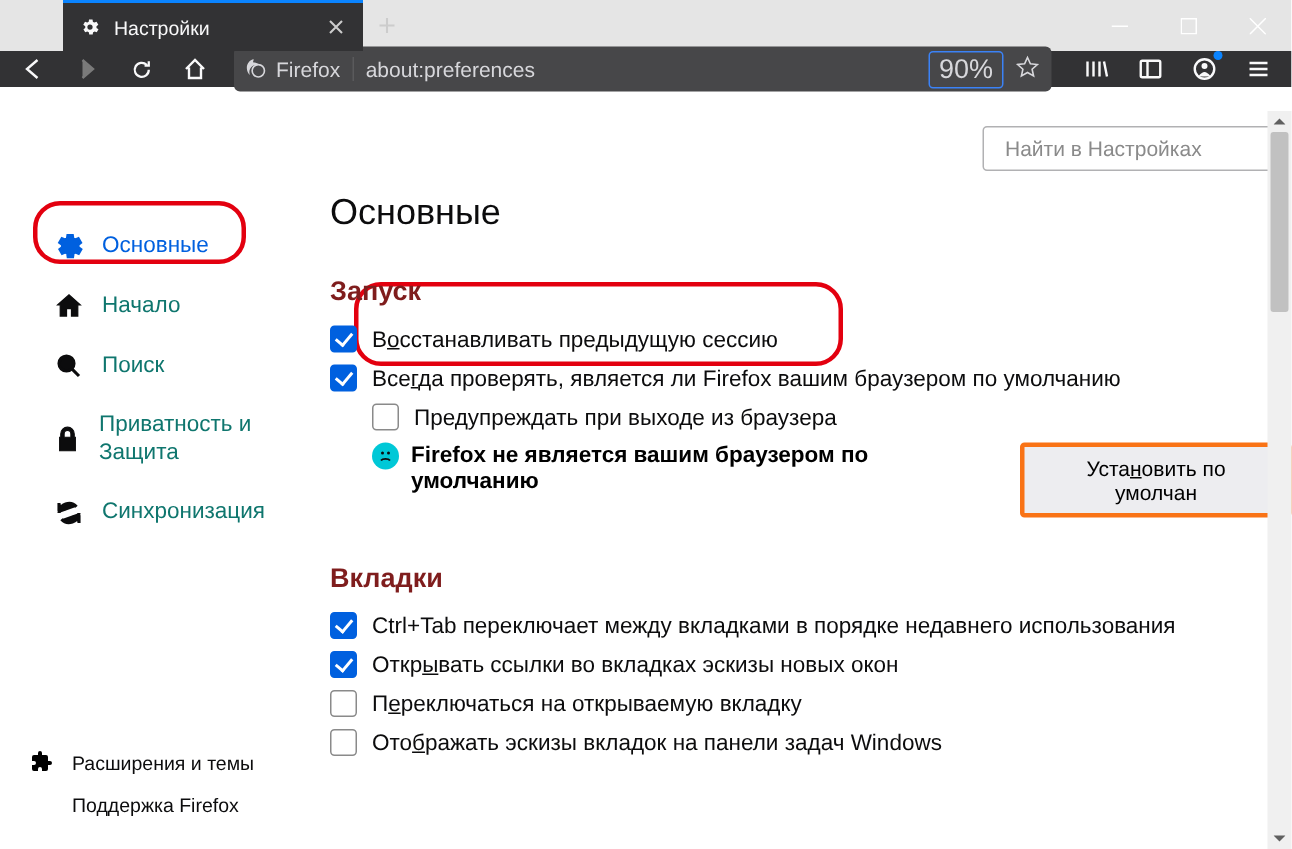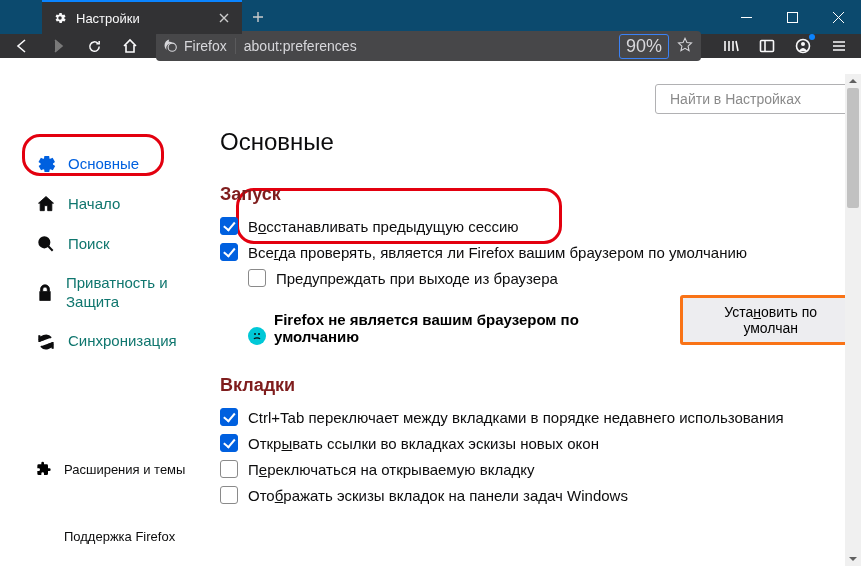--- a/index.html
+++ b/index.html
@@ -1,18 +1,18 @@
 <!DOCTYPE html>
 <html><head>
 <meta charset="utf-8">
 <style>
   * { box-sizing: border-box; margin: 0; padding: 0; }
   html, body { width: 861px; height: 566px; font-family: "Segoe UI", Arial, sans-serif; overflow: hidden; background: #fff; }
   
-  .titlebar { height: 34px; background: #0c4a6e; display: flex; align-items: stretch; color: #f9f9fa; }
+  .titlebar { height: 34px; background: #e5e5e5; display: flex; align-items: stretch; color: #f9f9fa; }
   .tab-strip { display: flex; align-items: stretch; height: 100%; padding-left: 42px; }
   .tab { display: flex; align-items: center; background: #323234; padding: 0 10px; min-width: 200px; border-top: 2px solid #0a84ff; position: relative; }
   .tab .tab-icon { width: 16px; height: 16px; margin-right: 8px; display:flex; align-items:center; justify-content:center; }
   .tab .tab-title { font-size: 13px; color: #f9f9fa; flex:1; }
   .tab .tab-close { width: 16px; height: 16px; display:flex; align-items:center; justify-content:center; margin-left: 8px; }
   .tab .tab-close svg { stroke: #ccc; }
   .newtab { width: 32px; display:flex; align-items:center; justify-content:center; }
   .titlespacer { flex: 1; }
   .win-controls { display: flex; }
   .win-btn { width: 46px; display: flex; align-items: center; justify-content: center; }
@@ -33,37 +33,37 @@
   
   .content { position:absolute; top:74px; left:0; right:0; bottom:0; background:#fff; display:flex; }
   .sidebar { width: 220px; padding: 70px 0 16px 0; display:flex; flex-direction:column; }
   .side-item { display:flex; align-items:center; padding: 8px 14px; gap: 12px; font-size:15px; color:#0f766e; cursor:pointer; border-radius: 4px; margin: 2px 14px 2px 22px; }
   .side-item.active { color:#0060df; }
   .side-item .s-icon { width:20px; height:20px; display:flex; align-items:center; justify-content:center; }
   .side-item .s-icon svg { stroke:#0c0c0d; fill:#0c0c0d; }
   .side-item.active .s-icon svg { stroke:#0060df; fill:#0060df; }
   .side-item .s-label { white-space: normal; line-height:1.25; }
   .sidebar-spacer { flex:1; }
-  .side-foot { display:flex; align-items:center; padding:6px 14px 6px 36px; gap:12px; font-size:13px; color:#0c0c0d;margin-top:39px; }
+  .side-foot { display:flex; align-items:center; padding:6px 14px 6px 20px; gap:12px; font-size:13px; color:#0c0c0d; }
   .side-foot .s-icon { width:16px; height:16px; display:flex; align-items:center; justify-content:center; }
   .main { flex:1; position:relative; padding: 16px 0 24px 0; }
   .search-box { position:absolute; top:10px; right:10px; width:196px; height:30px; border:1px solid #b1b1b3; border-radius:3px; display:flex; align-items:center; padding:0 8px; gap:6px; }
   .search-box input { border:none; outline:none; flex:1; font-size:14px; background:transparent; color:#444; }
   .search-box input::placeholder { color:#8a8a8a; }
   .search-box svg { stroke:#8a8a8a; }
   h1.page-title { font-size:24px; font-weight:400; color:#0c0c0d; margin: 38px 0 28px 0; }
   h2.section { font-size:18px; font-weight:700; color:#7f1d1d; margin: 6px 0 8px 0; }
   .group { margin: 0 0 30px 0; }
   .row { display:flex; align-items:center; padding:4px 0; gap:10px; font-size:15px; color:#0c0c0d; }
   .row.indent { padding-left: 28px; }
   .checkbox { width:18px; height:18px; border:1px solid #8a8a8a; border-radius:3px; background:#fff; flex-shrink:0; display:flex; align-items:center; justify-content:center; }
   .checkbox.checked { background:#0060df; border-color:#0060df; }
   .checkbox.checked::after { content:""; width:5px; height:9px; border:solid #fff; border-width:0 2px 2px 0; transform: rotate(40deg) translate(-1px,-1px); }
   .sad-face { width:18px; height:18px; border-radius:50%; background:#00c8d7; display:flex; align-items:center; justify-content:center; flex-shrink:0; font-size:11px; }
-  .default-row { display:flex; align-items:flex-end; gap:8px; padding-left:28px; padding-top:4px; }
+  .default-row { display:flex; align-items:flex-start; gap:8px; padding-left:28px; padding-top:4px; }
   .default-row .msg { font-weight:600; font-size:15px; }
   .default-row button { background:#ededf0; border:3px solid #f97316; padding:6px 12px; font-size:14px; border-radius:3px; margin-left:6px; cursor:pointer; }
   
   .anno1 { position:absolute; border:3px solid #e3000f; border-radius:18px; pointer-events:none; }
   .anno-active { left:22px; top:60px; width:142px; height:42px; }
   .anno-startup { left:236px; top:114px; width:326px; height:56px; }
   .scrollbar { position:absolute; right:0; top:0; bottom:0; width:16px; background:#f0f0f0; }
   .scroll-thumb { position:absolute; right:2px; top:14px; width:12px; height:120px; background:#c1c1c1; border-radius:2px; }
   .scroll-arrow { position:absolute; right:0; width:16px; height:14px; display:flex; align-items:center; justify-content:center; }
   .scroll-arrow svg { fill:#606060; }

